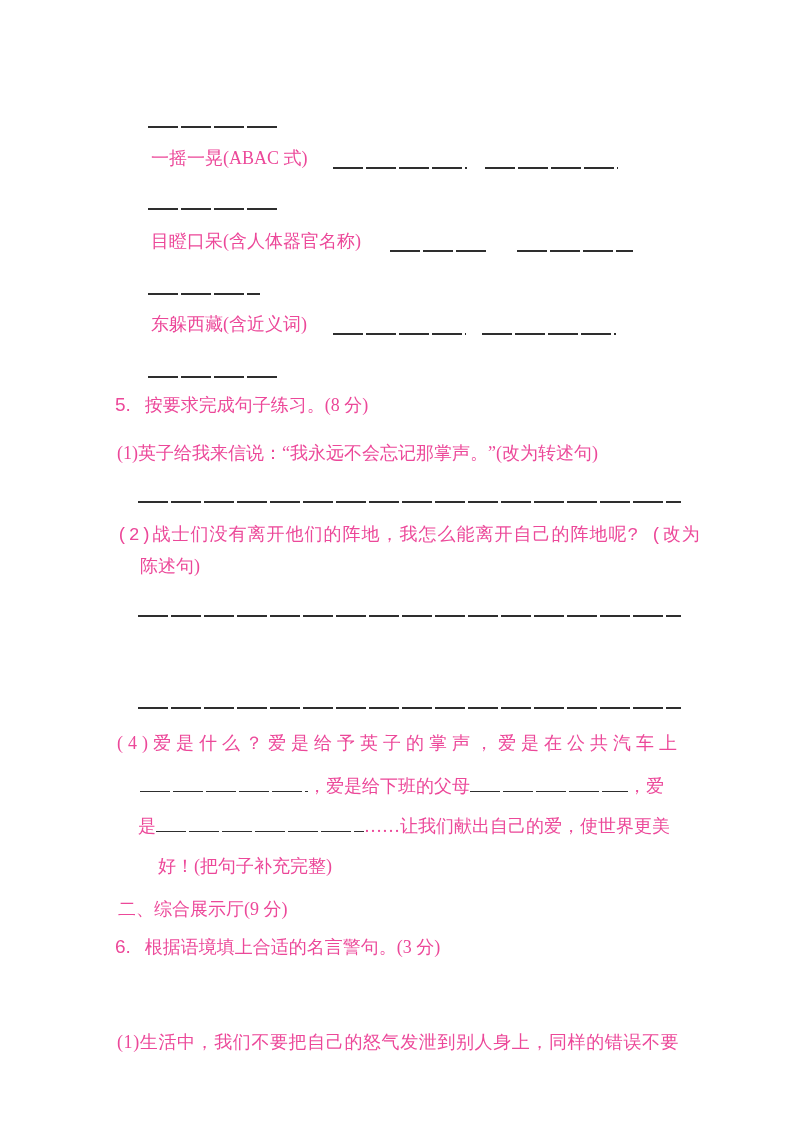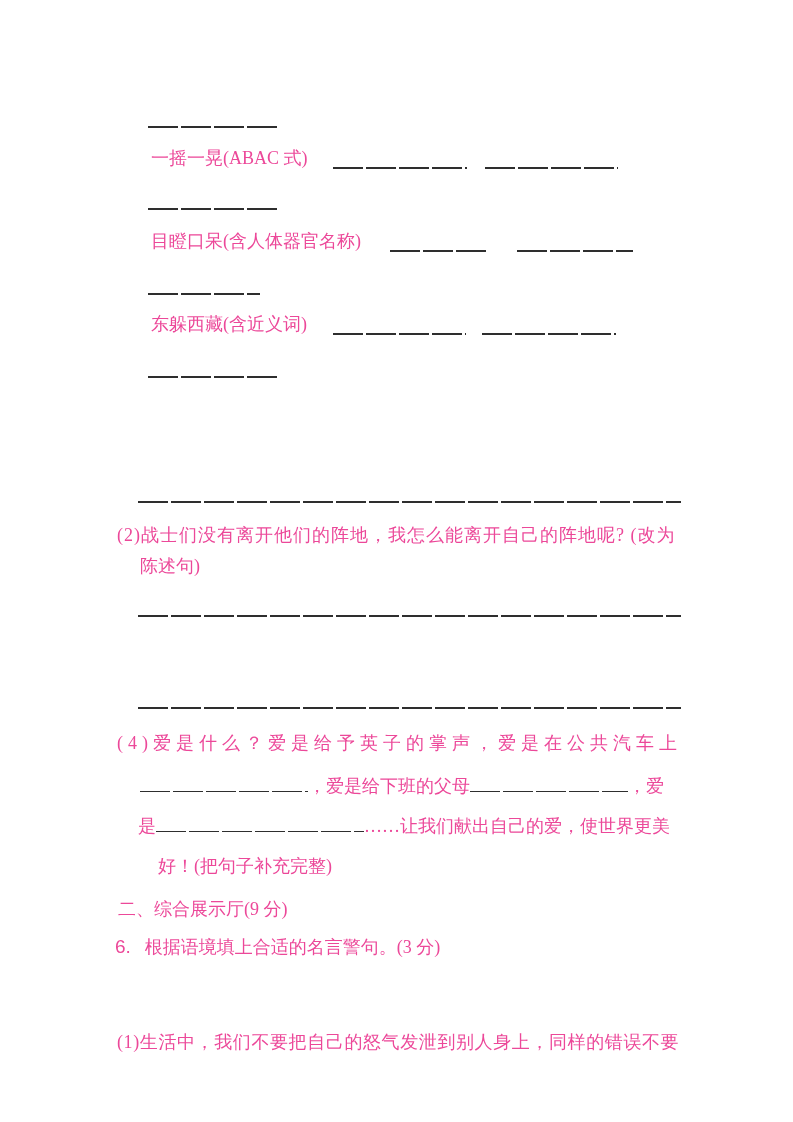--- a/index.html
+++ b/index.html
@@ -27,21 +27,21 @@
   .uline{
     position:absolute;
     height:1.5px;
     background:repeating-linear-gradient(90deg,#2e2e2e 0 30px,rgba(0,0,0,0) 30px 33px);
   }
   .iblank{
     display:inline-block;
     height:16px;
     background:repeating-linear-gradient(90deg,#2e2e2e 0 30px,rgba(0,0,0,0) 30px 33px) left bottom / 100% 1.5px no-repeat;
   }
-  .ls1{letter-spacing:1px;}
+  .ls1{letter-spacing:1px;font-family:Liberation Mono, monospace;}
   .ls5{letter-spacing:5px;}
   .ls06{letter-spacing:0.6px;}
 </style>
 </head>
 <body>
 
 <div class="page">
 
   <div class="uline" style="top:126px;left:148px;width:130px"></div>
 
@@ -62,21 +62,25 @@
   <div class="uline" style="top:293px;left:148px;width:112px"></div>
 
   <div class="tl" style="top:313px;left:151px">
     <span>东躲西藏(含近义词)</span>
   </div>
   <div class="uline" style="top:333px;left:333px;width:133px"></div>
   <div class="uline" style="top:333px;left:482px;width:134px"></div>
 
   <div class="uline" style="top:376px;left:148px;width:130px"></div>
 
+  <div class="tl" style="top:394px;left:115px">
+    <span class="num">5.</span><span>按要求完成句子练习。(8 分)</span>
+  </div>
 
+  <div class="tl" style="top:442px;left:117px">(1)英子给我来信说：“我永远不会忘记那掌声。”(改为转述句)</div>
 
   <div class="uline" style="top:501px;left:138px;width:543px"></div>
 
   <div class="tl ls1" style="top:524px;left:117px">(2)战士们没有离开他们的阵地，我怎么能离开自己的阵地呢? (改为</div>
   <div class="tl" style="top:555px;left:140px">陈述句)</div>
 
   <div class="uline" style="top:615px;left:138px;width:543px"></div>
 
 
   <div class="uline" style="top:707px;left:138px;width:543px"></div>

